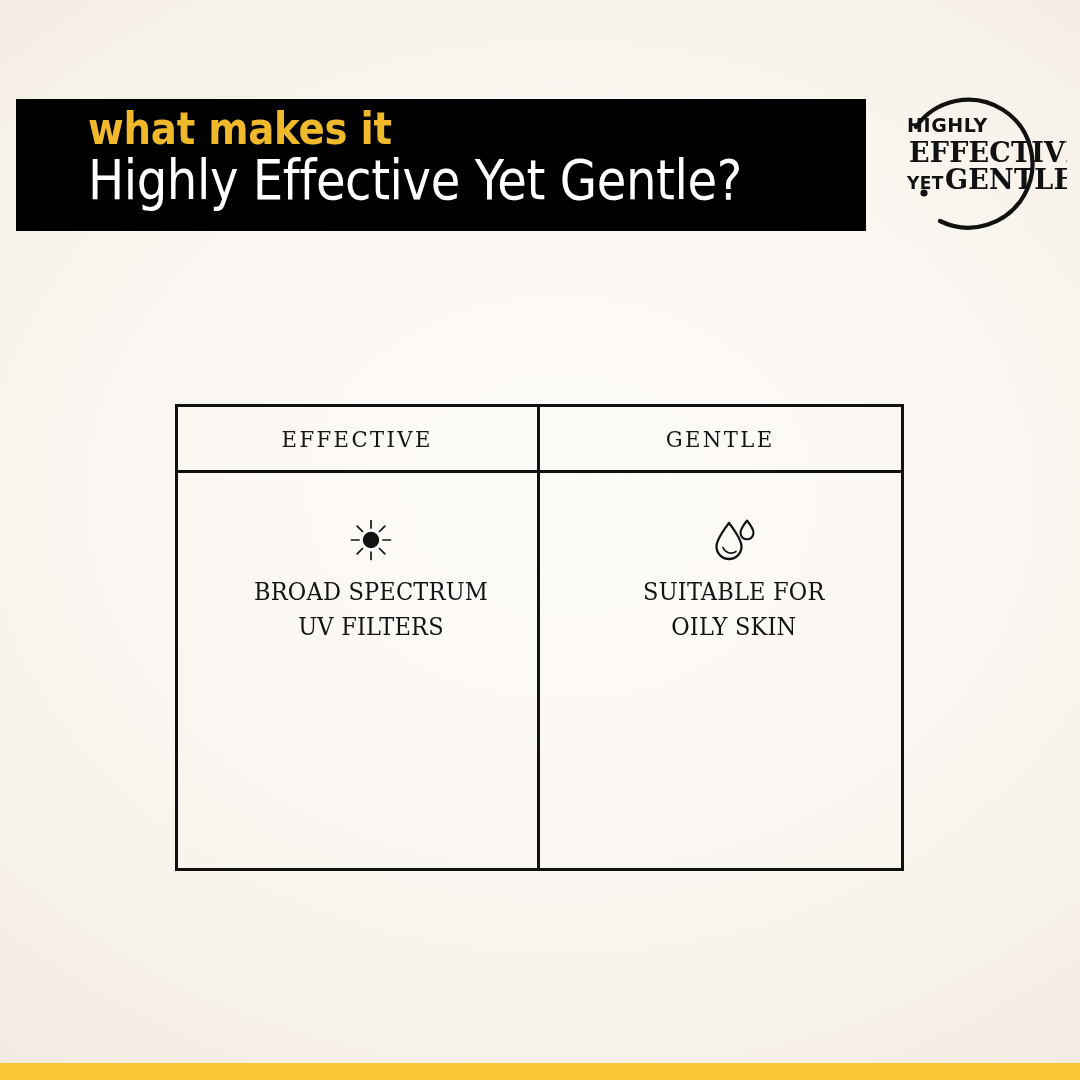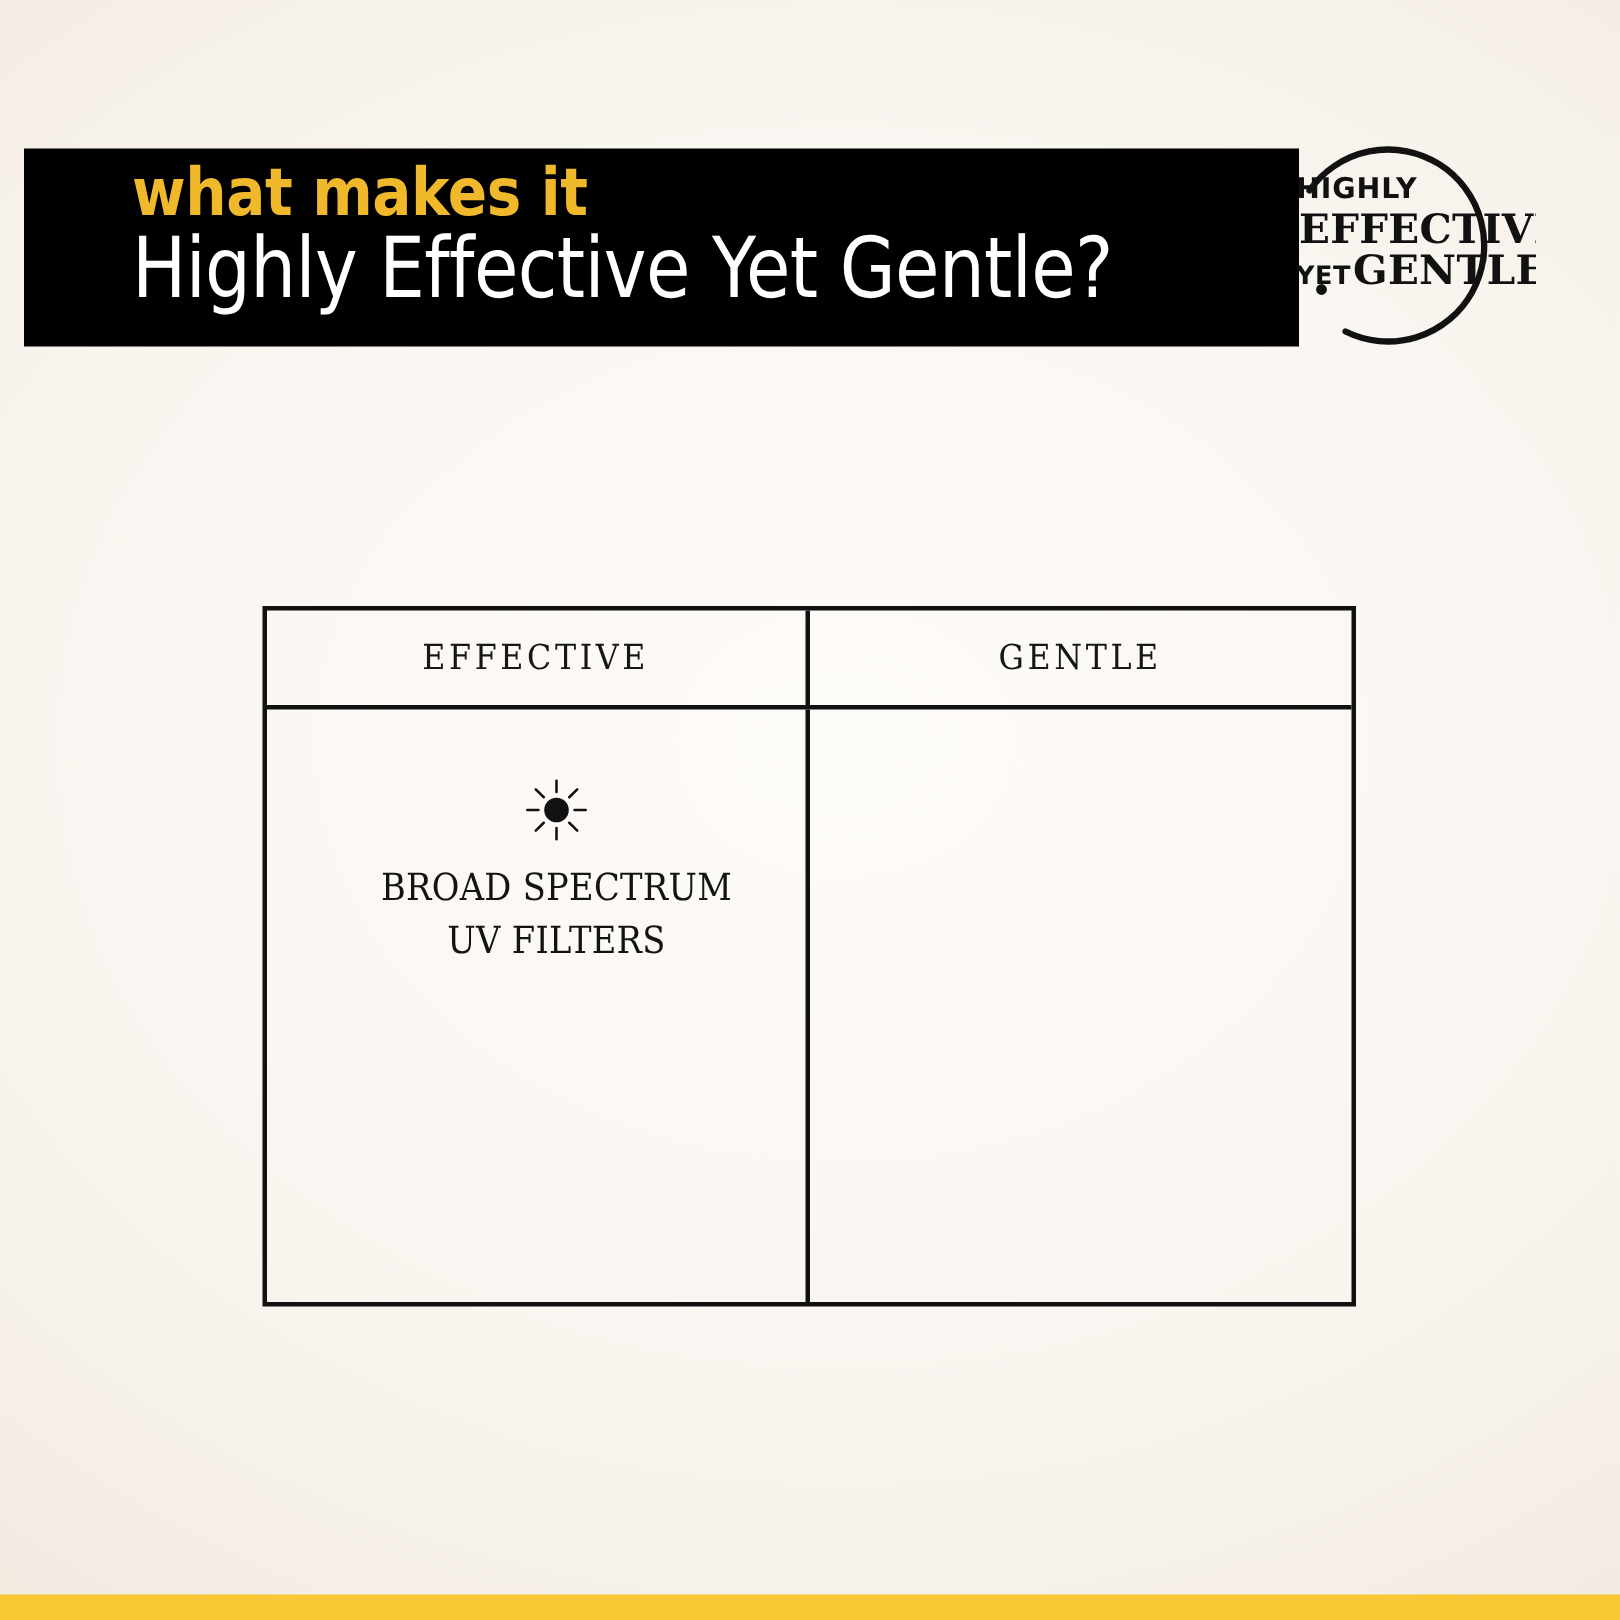--- a/index.html
+++ b/index.html
@@ -63,21 +63,21 @@
     letter-spacing: -0.5px;
     line-height: 1;
     white-space: nowrap;
     transform: scaleX(0.86);
     transform-origin: left top;
   }
 
   
   .brand-badge {
     position: absolute;
-    left: 849px;
+    left: 892px;
     top: 96px;
     width: 175px;
     height: 140px;
   }
   .brand-badge svg {
     display: block;
     width: 175px;
     height: 140px;
   }
 
@@ -232,20 +232,33 @@
             <span class="line">BROAD SPECTRUM</span>
             <span class="line">UV FILTERS</span>
           </div>
         </div>
 
 
       </div>
 
       <div class="col">
 
+        <div class="feature">
+          <div class="feature-icon">
+            <svg width="46" height="46" viewBox="0 0 46 46" xmlns="http://www.w3.org/2000/svg">
+              <path d="M18 6 C18 6, 5.5 21.5, 5.5 29.5 A12.5 12.5 0 0 0 30.5 29.5 C30.5 21.5, 18 6, 18 6 Z" fill="none" stroke="#111111" stroke-width="2.3" stroke-linejoin="round"></path>
+              <path d="M12 30.5 A8.5 8.5 0 0 0 25 34.5" fill="none" stroke="#111111" stroke-width="1.6" stroke-linecap="round"></path>
+              <path d="M36 3.5 C36 3.5, 29.5 11.8, 29.5 15.8 A6.5 6.5 0 0 0 42.5 15.8 C42.5 11.8, 36 3.5, 36 3.5 Z" fill="none" stroke="#111111" stroke-width="2.1" stroke-linejoin="round"></path>
+            </svg>
+          </div>
+          <div class="feature-text">
+            <span class="line">SUITABLE FOR</span>
+            <span class="line">OILY SKIN</span>
+          </div>
+        </div>
 
 
       </div>
 
     </div>
   </div>
 
   <div class="footer-accent"></div>
 
 </div>

